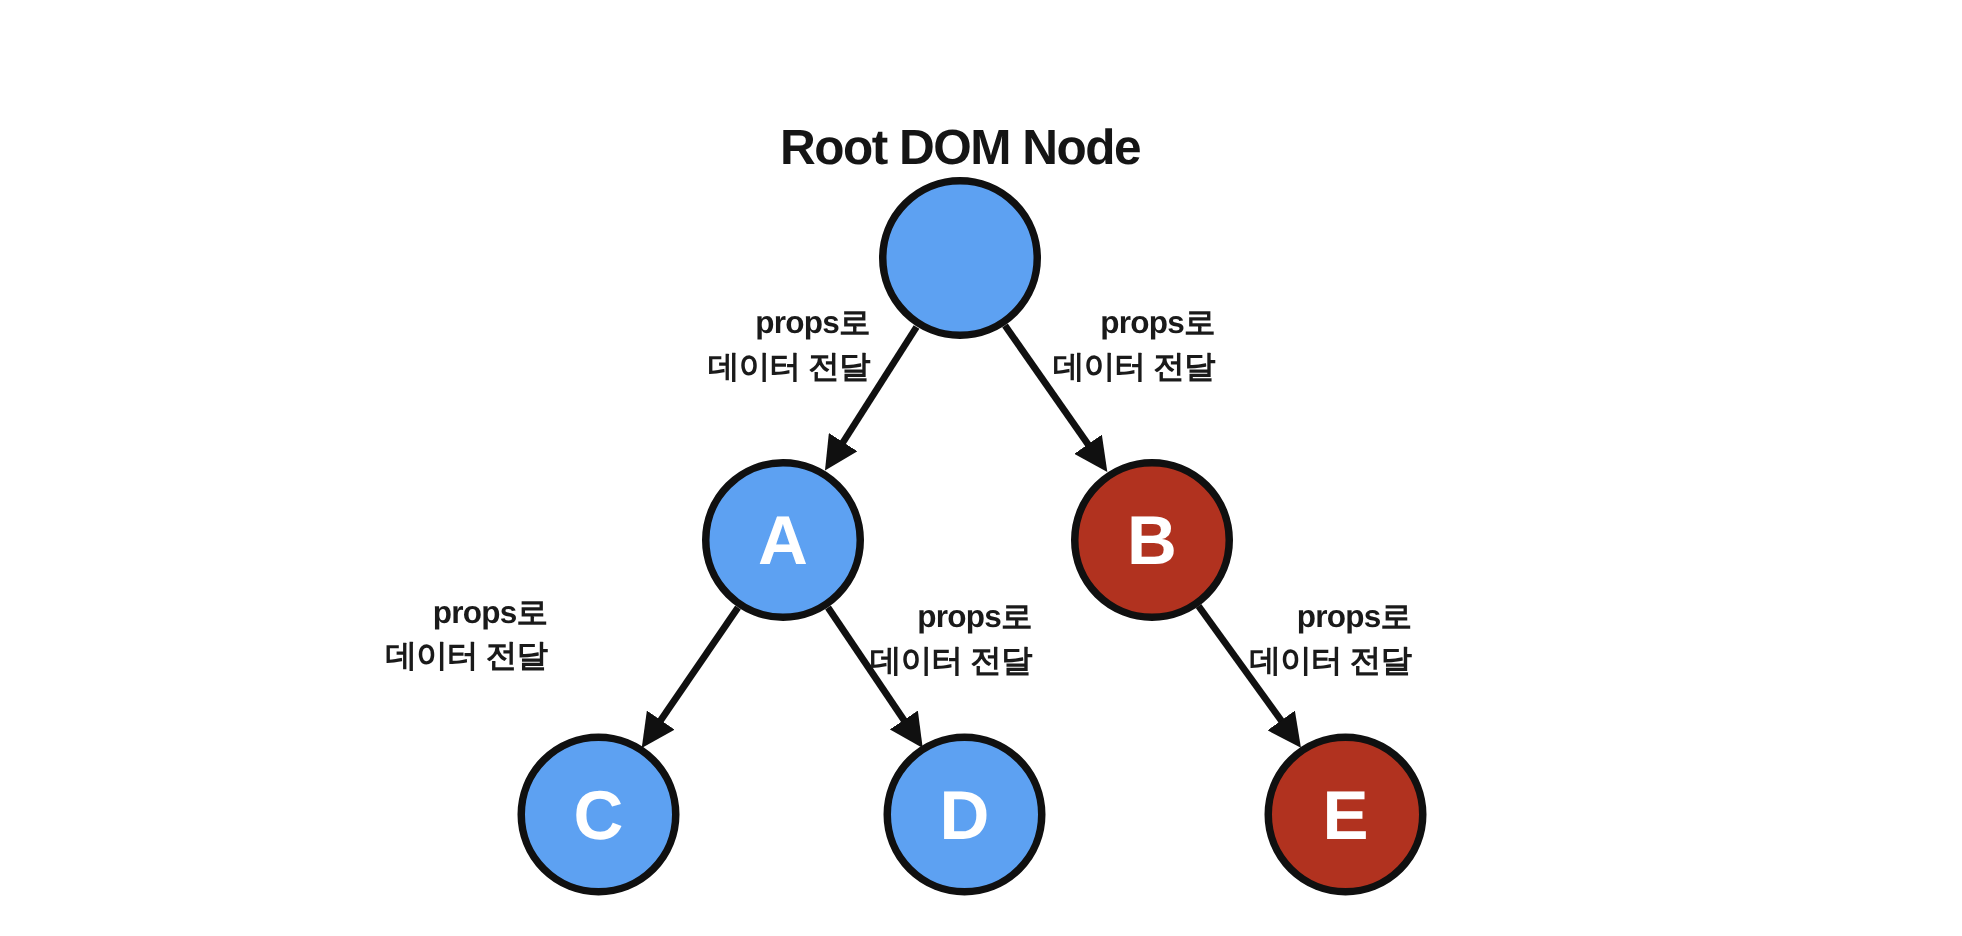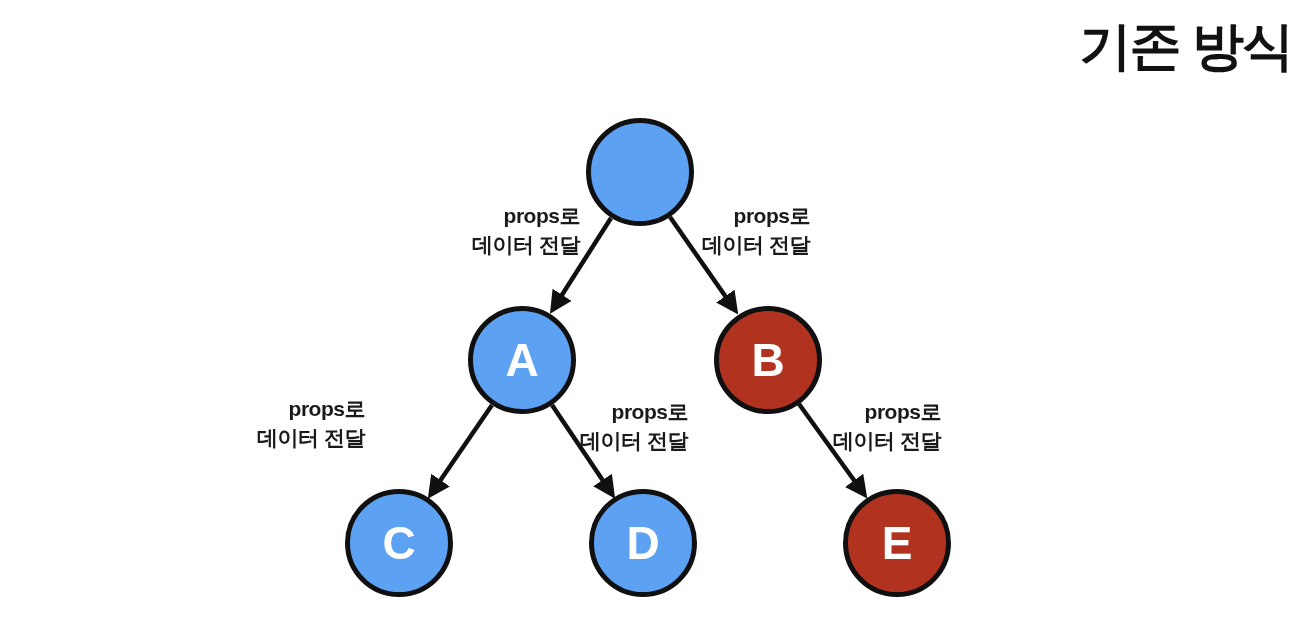--- a/index.html
+++ b/index.html
@@ -86,22 +86,22 @@
   .label-root-b { left: 756px; top: 201px; }
   .label-a-c    { left: 311px; top: 394px; }
   .label-a-d    { left: 634px; top: 397px; }
   .label-b-e    { left: 887px; top: 397px; }
 </style>
 </head>
 <body>
 
 <div class="stage">
 
-  <div class="corner-title">기존 방식</div>
 
+  <div class="diagram-title">Root DOM Node</div>
 
   <svg class="arrows" viewBox="0 0 1308 624" xmlns="http://www.w3.org/2000/svg">
     <defs>
       <marker id="arrow" viewBox="0 0 10 10" refX="7.5" refY="5" markerWidth="5" markerHeight="5" orient="auto">
         <path class="arrowhead" d="M0,0 L10,5 L0,10 z"></path>
       </marker>
     </defs>
     <line x1="611" y1="218" x2="553" y2="309" marker-end="url(#arrow)" style="stroke: rgb(16, 16, 16);"></line>
     <line x1="670" y1="217" x2="735" y2="310" marker-end="url(#arrow)" style="stroke: rgb(16, 16, 16);"></line>
     <line x1="492" y1="405" x2="431" y2="494" marker-end="url(#arrow)" style="stroke: rgb(16, 16, 16);"></line>

